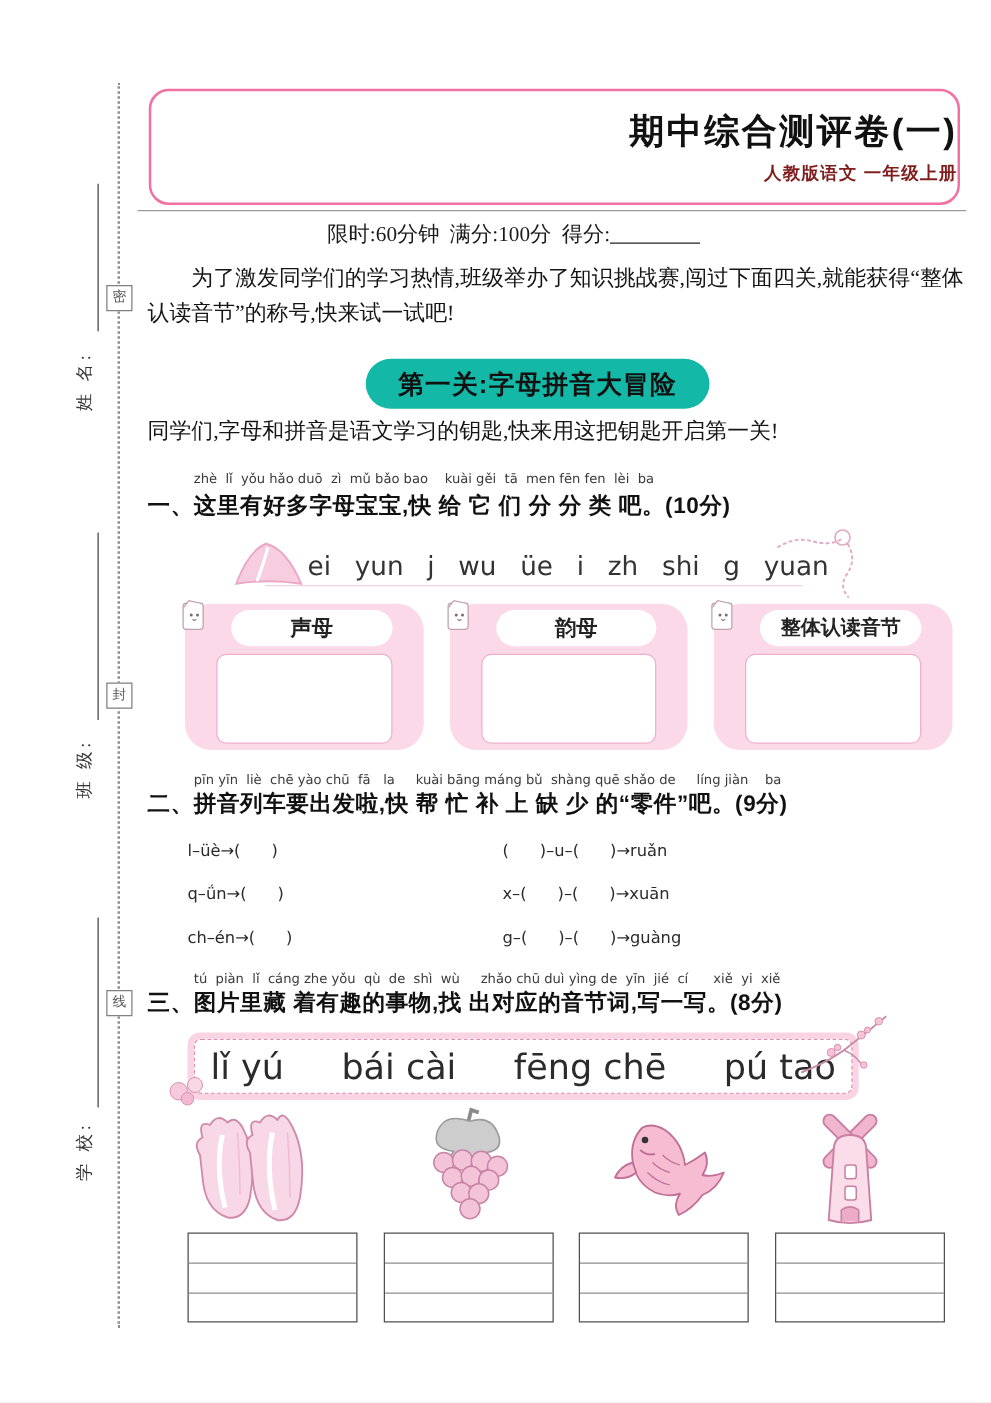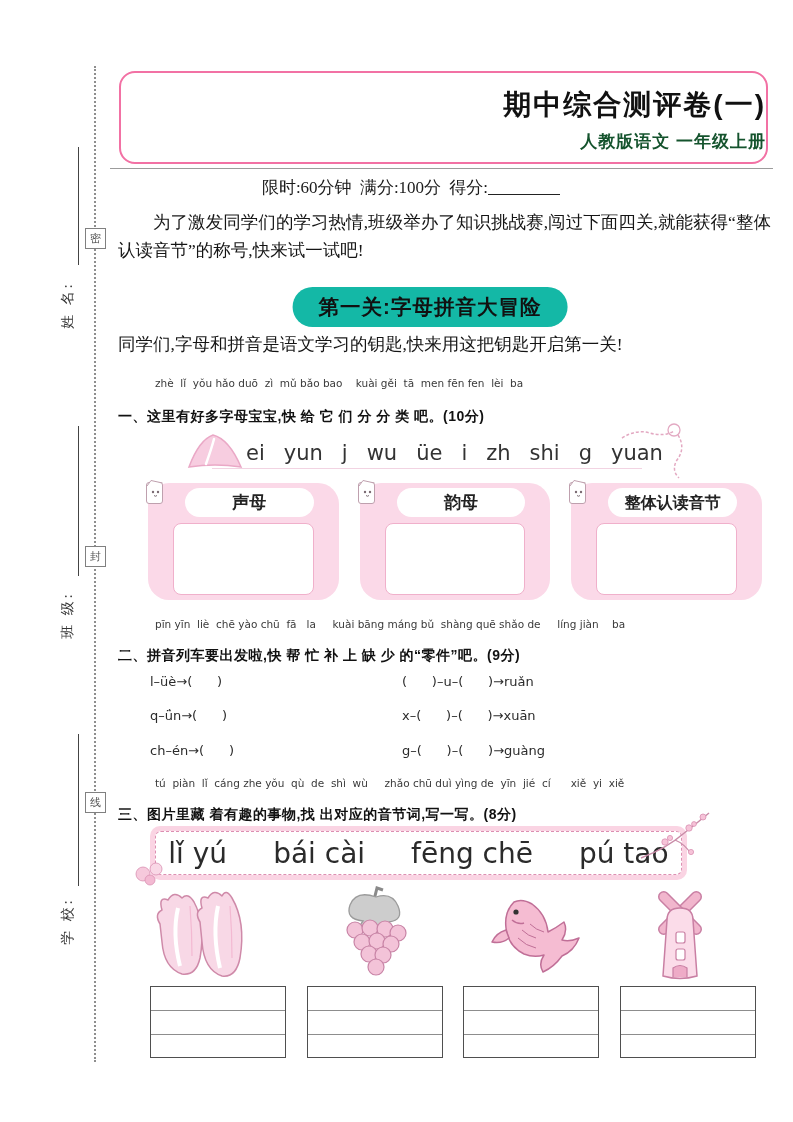--- a/index.html
+++ b/index.html
@@ -13,40 +13,40 @@
              font-size:11px;line-height:19px;text-align:center;color:#555;
              font-family:"Liberation Serif",serif;z-index:3;}
   .side-label{width:120px;height:18px;font-size:14px;letter-spacing:3px;text-align:center;
               font-family:"Liberation Serif",serif;color:#333;transform:rotate(-90deg);}
   .side-blank{left:78px;width:0;border-left:1px solid #444;}
 
   
   .title-box{left:119px;top:71px;width:645px;height:89px;border:2px solid #f271a4;
              border-radius:16px;text-align:right;background:#fff;}
   .title{margin-top:13px;font-size:28px;font-weight:700;letter-spacing:2px;color:#111;}
-  .subtitle{margin-top:6px;font-size:17px;font-weight:700;color:#14532d;letter-spacing:1px;}
+  .subtitle{margin-top:6px;font-size:14px;font-weight:700;color:#7f1d1d;letter-spacing:1px;}
   .top-rule{left:110px;top:168px;width:663px;height:0;border-top:1px solid #9c9c9c;}
 
   .meta{left:150px;top:176px;width:520px;text-align:center;font-size:17px;
         font-family:"Liberation Serif",serif;color:#1a1a1a;}
   .meta span{margin:0 2px;}
   .meta .blank{display:inline-block;width:72px;border-bottom:1.5px solid #222;height:15px;margin:0 0 -2px 0;}
 
   .intro{left:118px;top:208px;width:653px;font-size:17.5px;line-height:1.6;
          font-family:"Liberation Serif",serif;text-indent:2em;text-align:justify;color:#151515;}
 
   .banner{left:430px;top:287px;transform:translateX(-50%);background:#14b8a6;
           border-radius:22px;padding:6px 26px;font-size:20.5px;font-weight:700;
           letter-spacing:1px;color:#111;white-space:nowrap;}
   .lead{left:118px;top:332px;width:660px;font-size:17.5px;
         font-family:"Liberation Serif",serif;color:#151515;}
 
   .pinyin-line{font-size:10.5px;color:#3a3a3a;white-space:pre;
                font-family:"DejaVu Sans",sans-serif;}
-  .q-head{font-size:14px;font-weight:700;color:#111;letter-spacing:0.5px;white-space:pre;margin-top:16px;}
+  .q-head{font-size:18px;font-weight:700;color:#111;letter-spacing:0.5px;white-space:pre;}
 
   
   .letters-row{left:246px;top:441px;display:flex;gap:19px;font-size:21px;color:#333;
                font-family:"DejaVu Sans",sans-serif;}
   .letters-baseline{left:212px;top:468px;width:430px;height:0;border-top:1px solid #f2d3e2;}
 
   
   .cats{left:148px;top:483px;width:614px;display:flex;gap:21px;}
   .cat-box{flex:1;background:#fbd9e8;border-radius:21px;padding:5px 25px;position:relative;}
   .cat-pill{margin-left:12px;height:29px;background:#fff;border-radius:15px;text-align:center;

